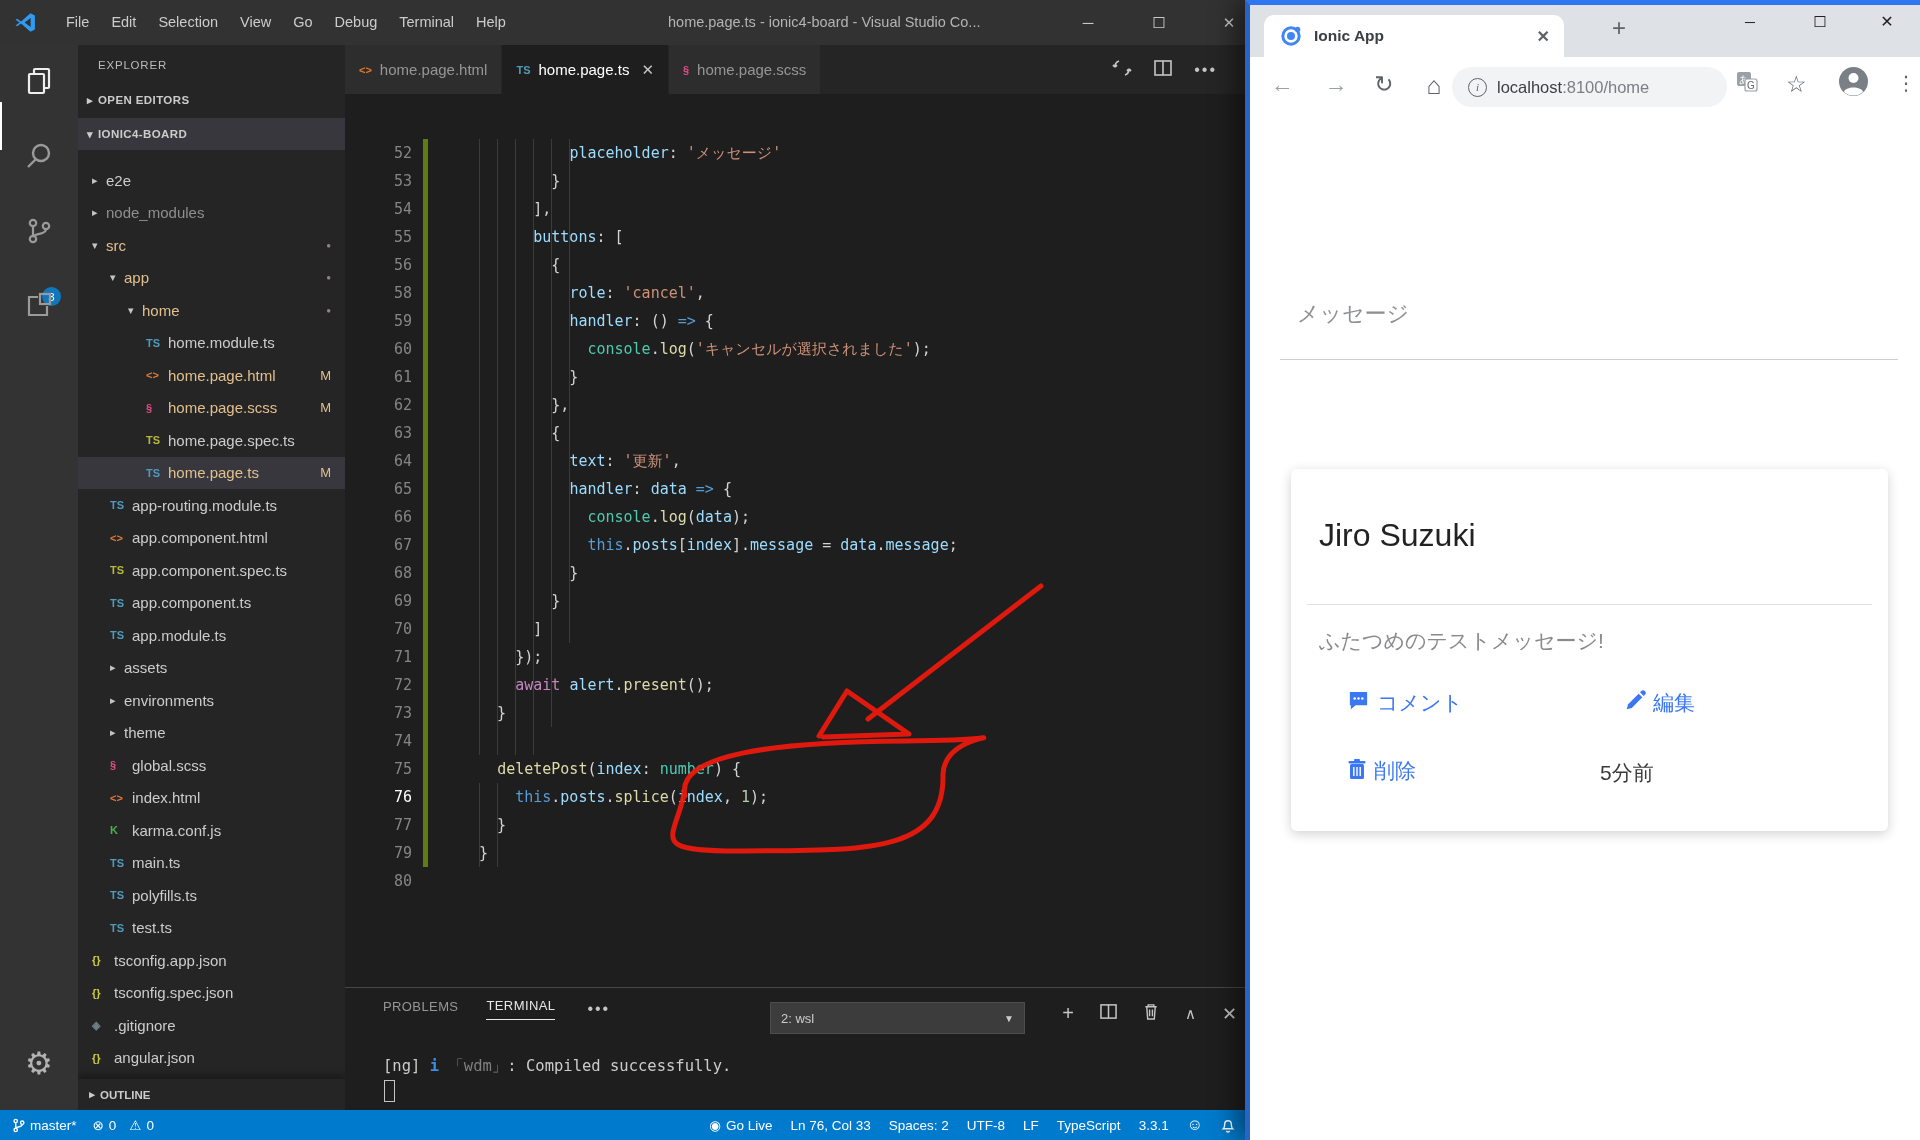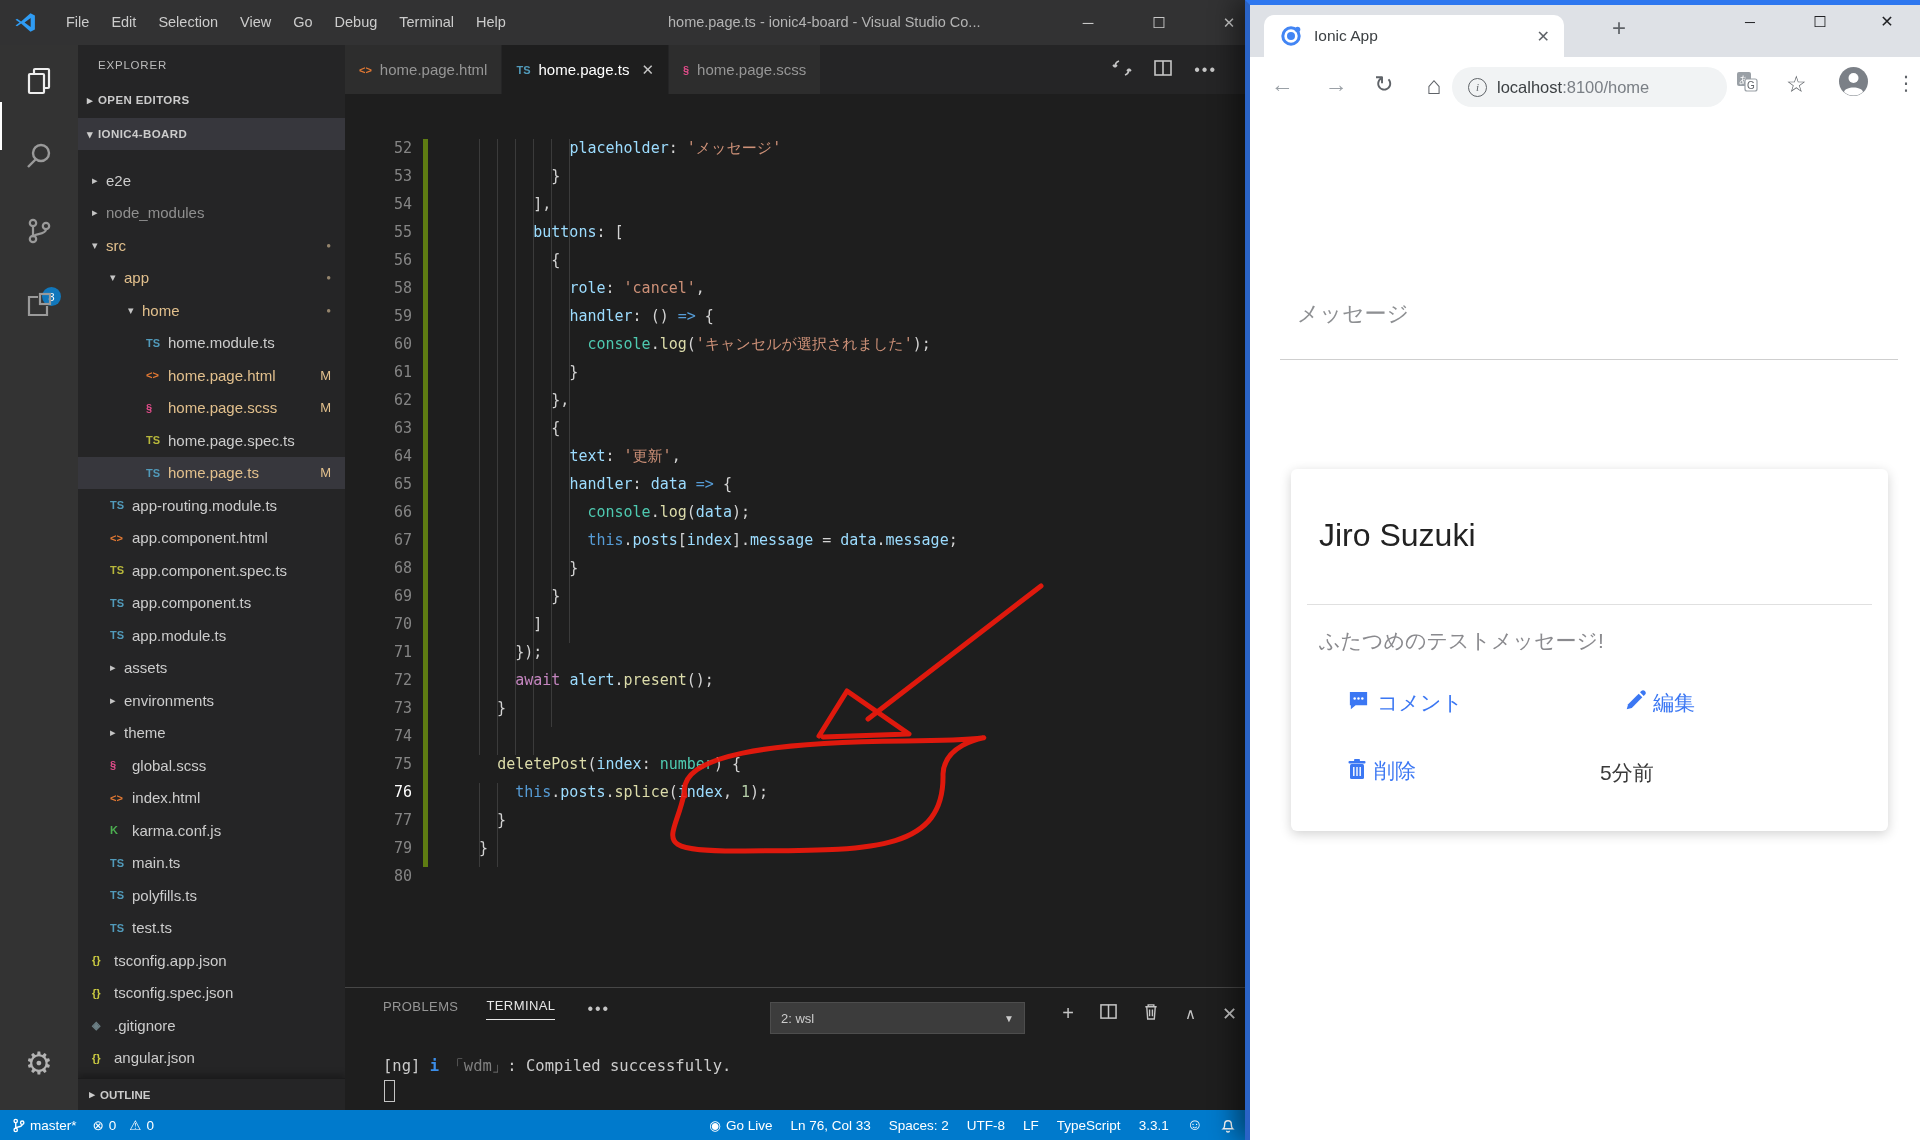--- a/index.html
+++ b/index.html
@@ -33,21 +33,21 @@
   
   .editor-area{position:absolute;left:345px;top:45px;width:900px;height:1065px;background:#1e1e1e;}
   .tabsbar{position:absolute;left:0;top:0;width:900px;height:49px;background:#252526;display:flex;}
   .etab{height:49px;display:flex;align-items:center;padding:0 14px;background:#2d2d2d;border-right:1px solid #252526;font-size:15px;color:#969696;}
   .etab.active{background:#1e1e1e;color:#ffffff;}
   .etab .fico{font-weight:bold;font-size:11px;margin-right:8px;}
   .etab .close{margin-left:12px;color:#c5c5c5;font-size:15px;}
   .tabbar-icons{position:absolute;right:0;top:0;height:49px;display:flex;align-items:center;gap:22px;padding-right:28px;color:#c5c5c5;}
   .code{position:absolute;left:0;top:49px;width:900px;height:893px;background:#1e1e1e;overflow:hidden;}
   .code-lines{position:absolute;left:0;top:45px;width:900px;}
-  .code-line{position:relative;height:28px;display:flex;font-family:"DejaVu Sans Mono","Liberation Mono",monospace;font-size:15px;white-space:pre;}
+  .code-line{position:relative;height:28px;display:flex;align-items:center;font-family:"DejaVu Sans Mono","Liberation Mono",monospace;font-size:15px;white-space:pre;}
   .code-line .ln{display:inline-block;width:67px;text-align:right;color:#858585;padding-right:0;}
   .code-line .lntext{padding-left:49px;}
   .code-line.cur .ln{color:#ffffff;}
   .gut-green{position:absolute;left:78px;width:5px;background:#5e7c12;}
   .iguide{position:absolute;width:1px;background:#3b3b3b;}
   .tk-pn{color:#d4d4d4}.tk-pr{color:#9cdcfe}.tk-st{color:#ce9178}.tk-kw{color:#569cd6}
   .tk-ct{color:#c586c0}.tk-fn{color:#dcdcaa}.tk-cl{color:#4ec9b0}.tk-nu{color:#b5cea8}.tk-va{color:#9cdcfe}
   .annotation{position:absolute;left:0;top:0;pointer-events:none;}
   
   .panel{position:absolute;left:0;top:942px;width:900px;height:123px;background:#1e1e1e;border-top:1px solid #474747;}
@@ -61,21 +61,21 @@
   .tl-info{color:#3b8eea;font-weight:bold}.tl-dim{color:#7f7f7f}
   .term-cursor{position:absolute;left:39px;top:92px;width:9px;height:20px;border:1.5px solid #c5c5c5;}
   
   .statusbar{position:absolute;left:0;top:1110px;width:1245px;height:30px;background:#007acc;color:#ffffff;font-size:13.5px;display:flex;align-items:center;}
   .sb-left{display:flex;align-items:center;gap:16px;padding-left:12px;}
   .sb-right{position:absolute;right:10px;display:flex;align-items:center;gap:18px;}
   .sb-item{display:flex;align-items:center;gap:5px;white-space:nowrap;}
   
   .chrome{position:absolute;left:1245px;top:0;width:675px;height:1140px;background:#ffffff;border-left:5px solid #2a63c6;border-top:5px solid #2e77ef;box-sizing:border-box;box-shadow:-10px 0 24px rgba(0,0,0,.45);}
   .tabstrip{position:absolute;left:0;top:0;width:670px;height:52px;background:#dee1e6;}
-  .btab{position:absolute;left:14px;top:10px;width:300px;height:42px;background:#ffffff;border-radius:10px 10px 0 0;display:flex;align-items:center;}
+  .btab{position:absolute;left:14px;top:10px;width:300px;height:42px;background:#ffffff;border-radius:10px 10px 0 0;display:flex;align-items:center;font-weight:bold;}
   .btab .title{margin-left:12px;font-size:15.5px;color:#3c4043;}
   .btab .close{position:absolute;right:14px;color:#5f6368;font-size:16px;}
   .newtab{position:absolute;left:352px;top:6px;width:34px;height:34px;color:#5f6368;font-size:24px;font-weight:300;text-align:center;line-height:34px;}
   .b-ctrl{position:absolute;top:0;width:40px;height:34px;color:#202124;text-align:center;line-height:34px;font-size:14px;}
   .toolbar{position:absolute;left:0;top:52px;width:670px;height:60px;background:#ffffff;border-bottom:1px solid #d5d7da;}
   .nav-ic{position:absolute;top:14px;font-size:23px;color:#9aa0a6;width:32px;text-align:center;}
   .nav-ic.dark{color:#5f6368;}
   .omnibox{position:absolute;left:202px;top:10px;width:275px;height:40px;border-radius:20px;background:#f1f3f4;display:flex;align-items:center;}
   .info-i{margin-left:16px;width:17px;height:17px;border:1.6px solid #5f6368;border-radius:50%;color:#5f6368;font-size:11px;display:flex;align-items:center;justify-content:center;font-style:italic;font-family:"Liberation Serif",serif;}
   .url{margin-left:10px;font-size:16.5px;white-space:nowrap;}

